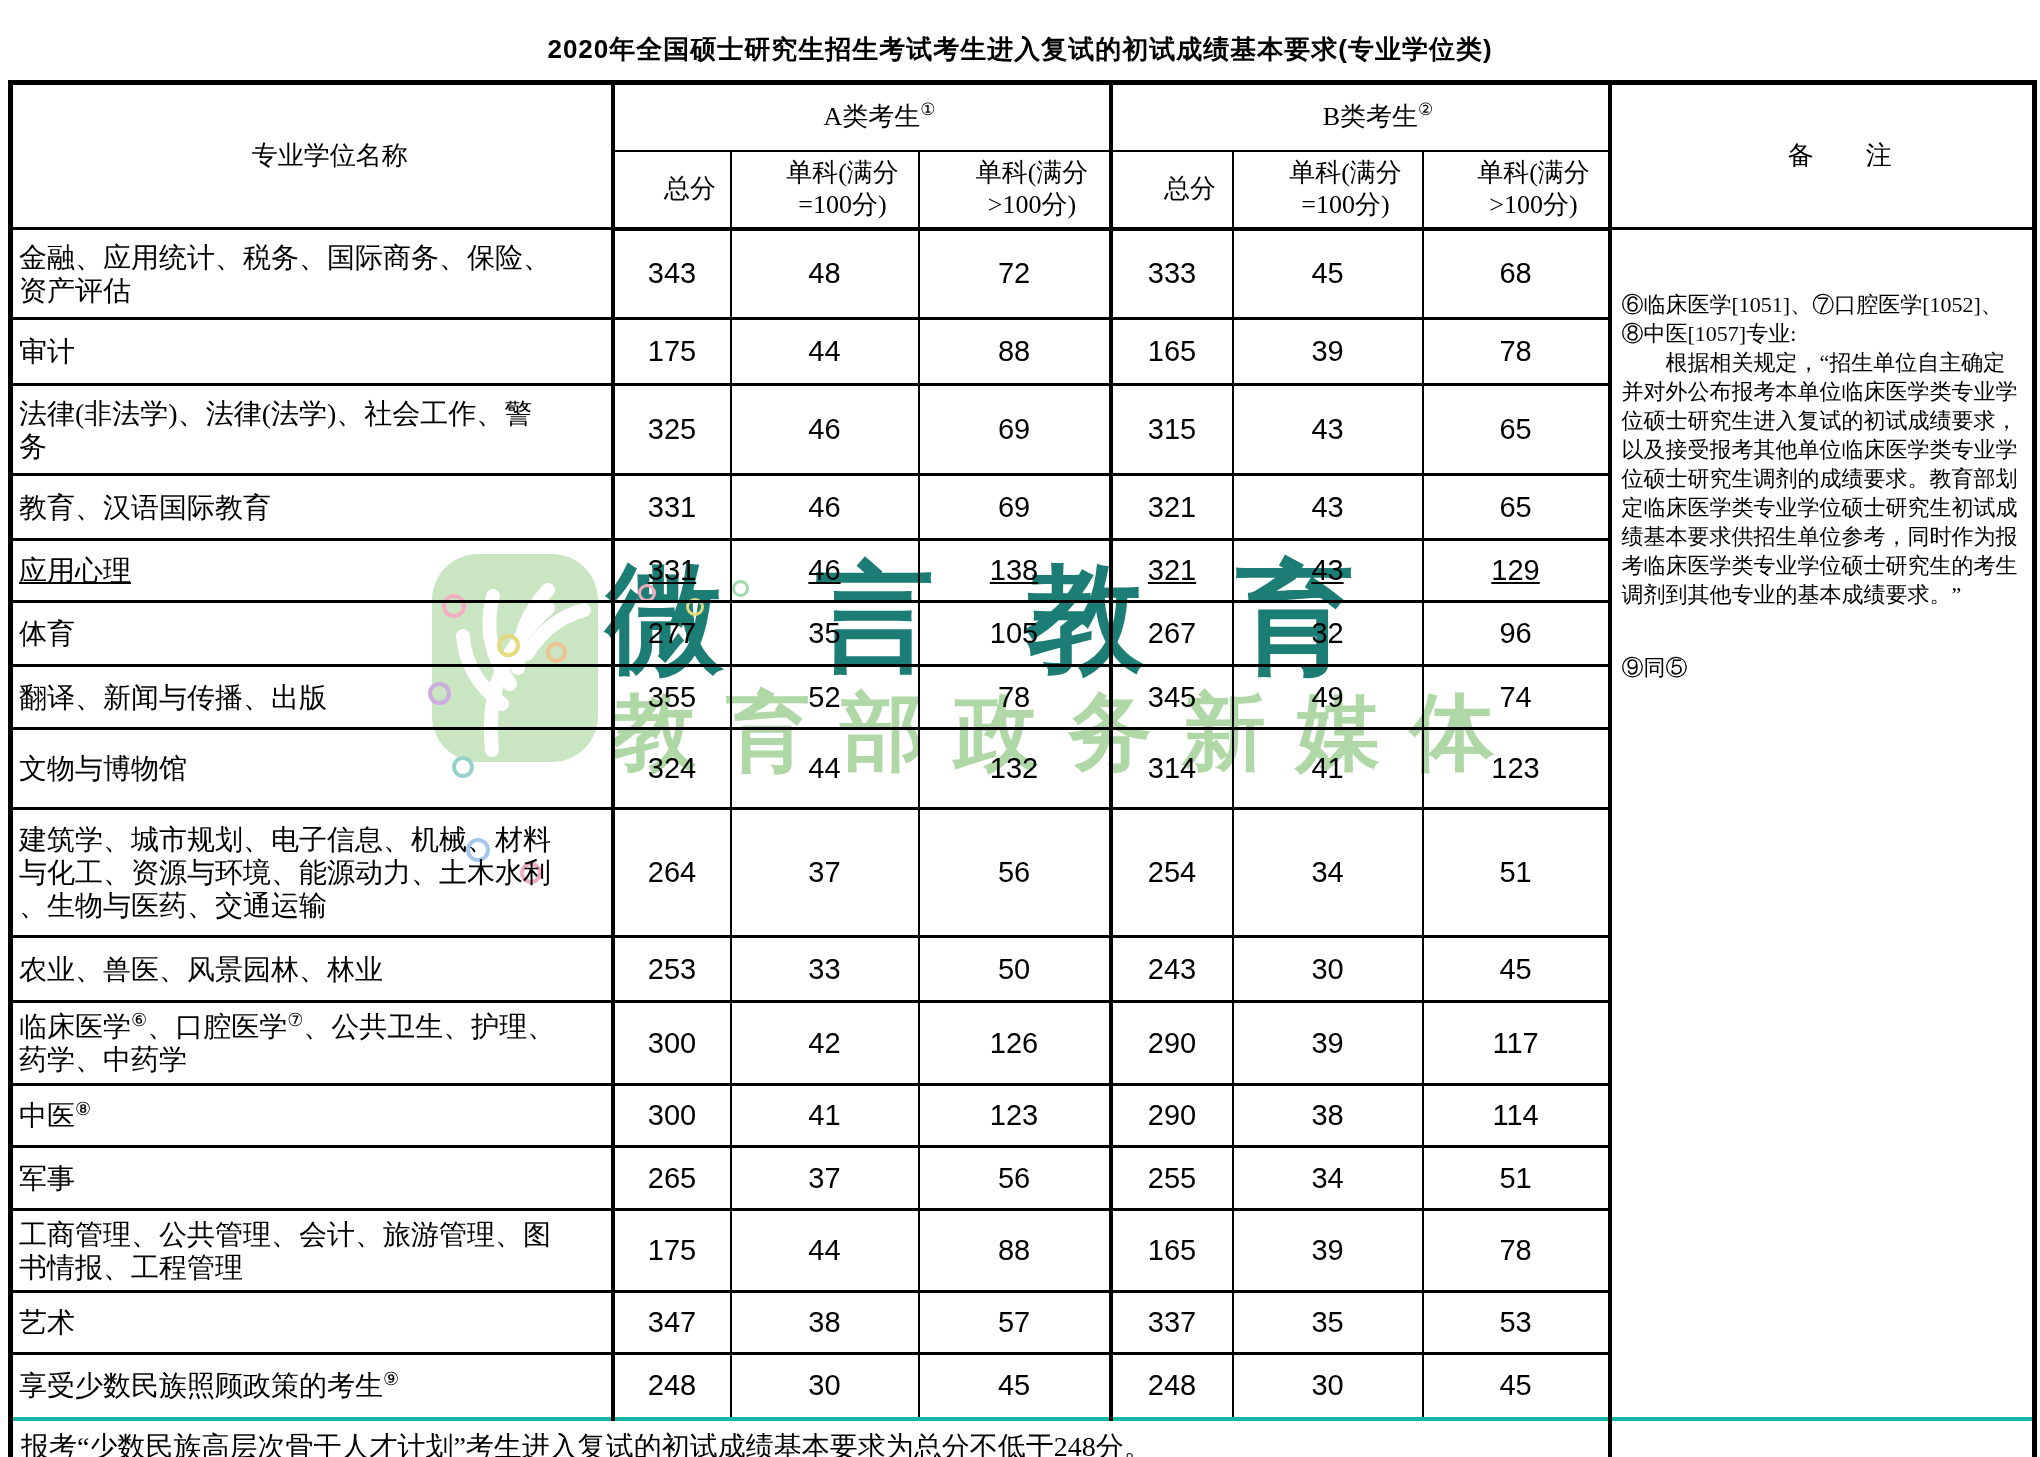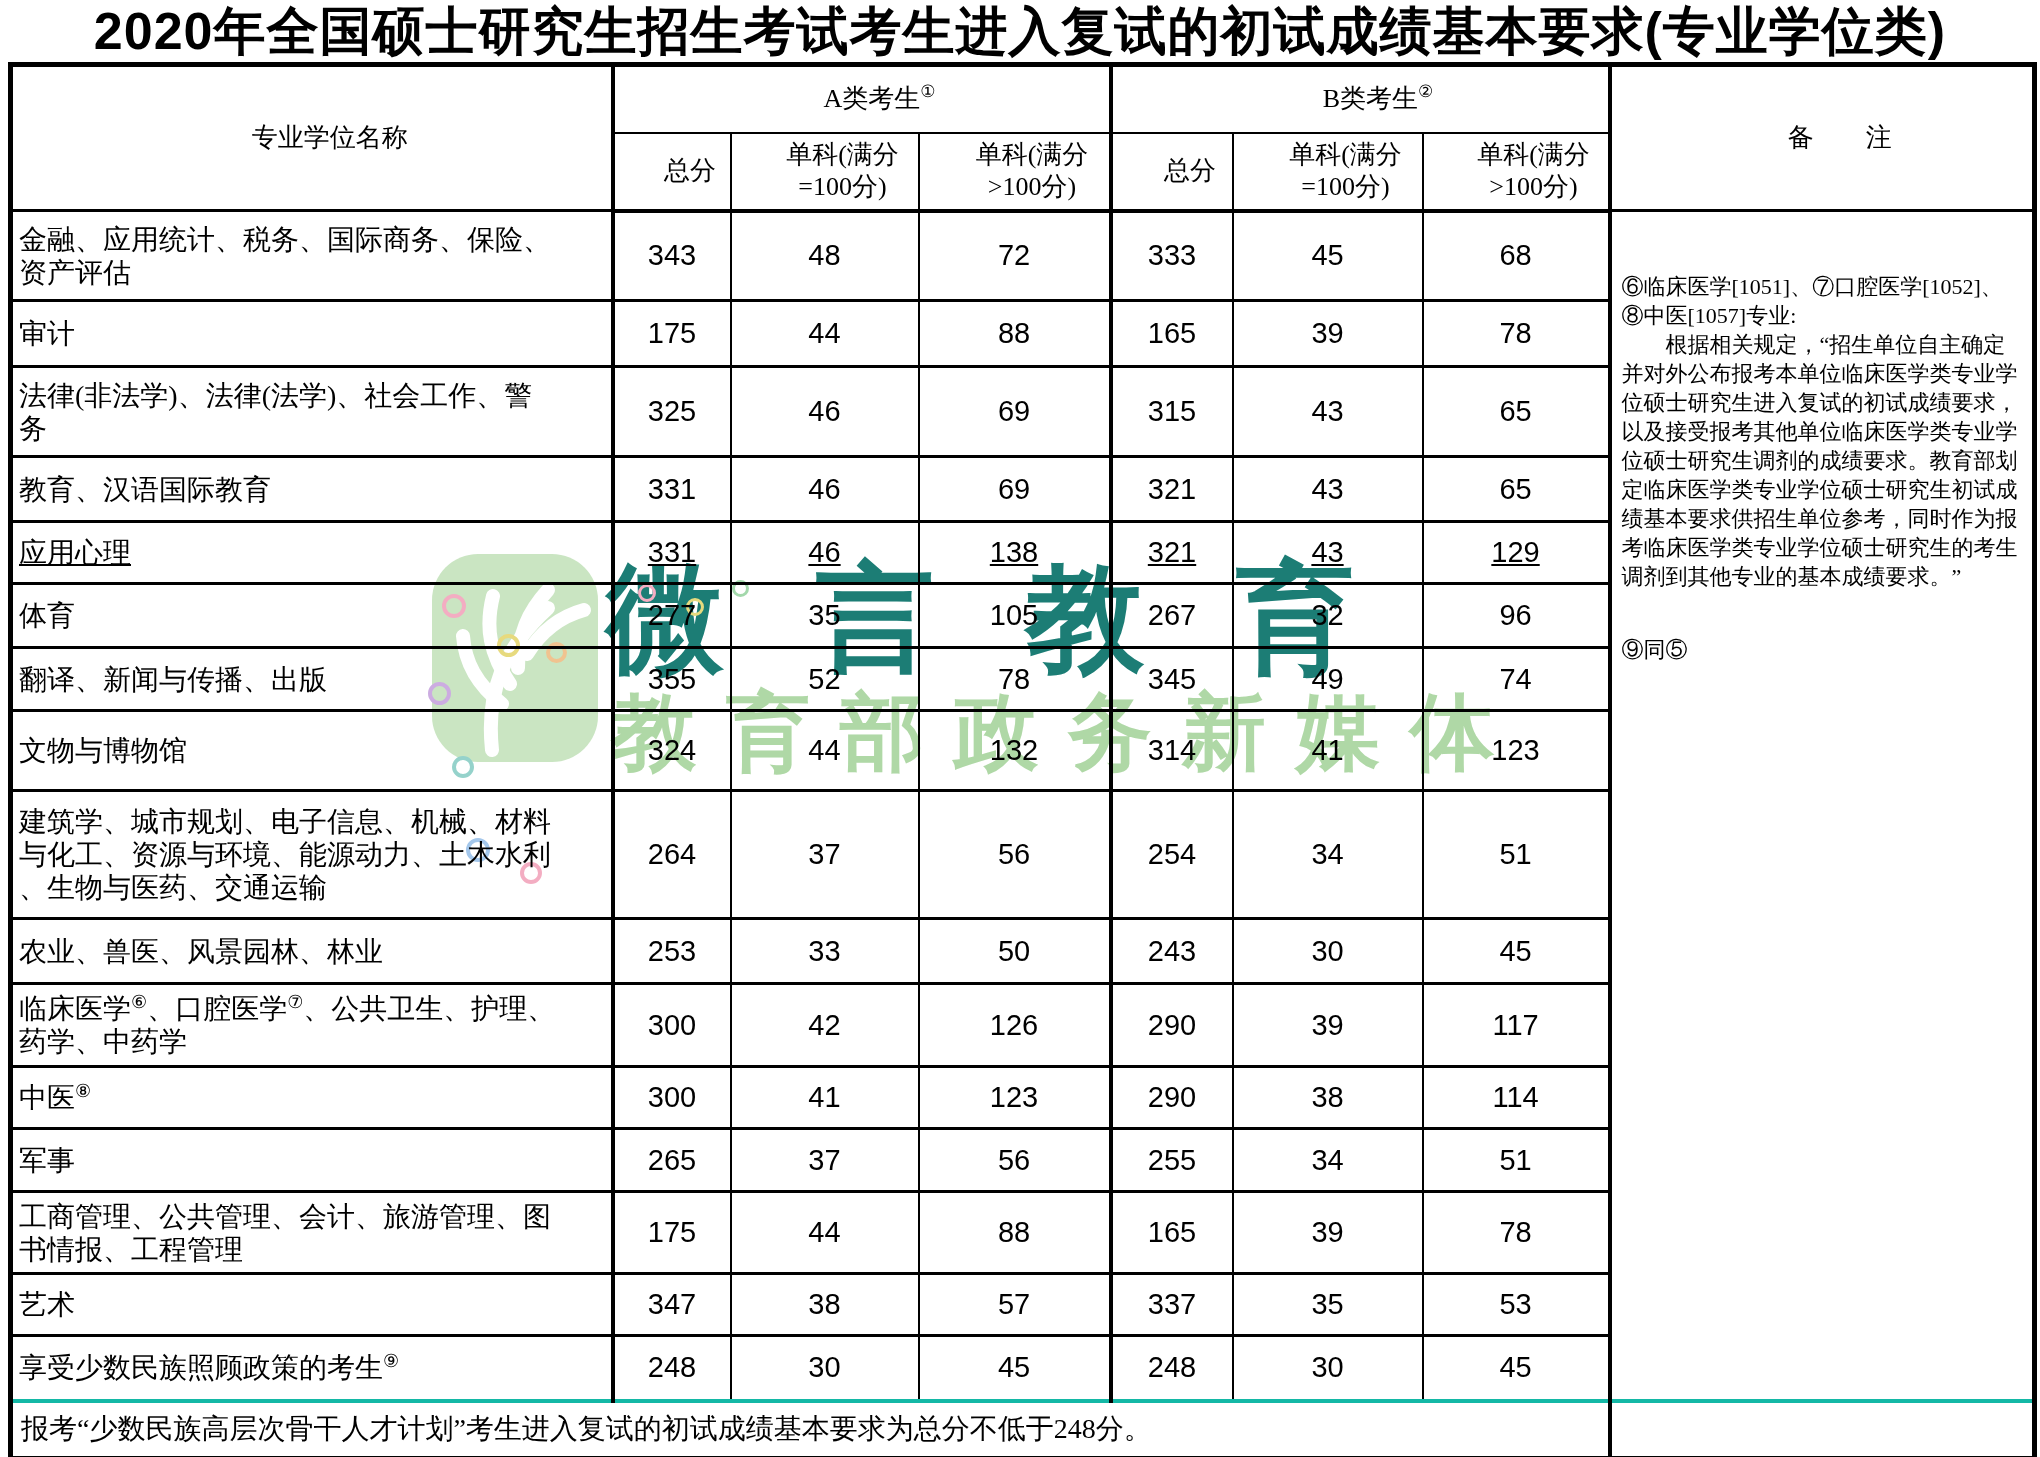--- a/index.html
+++ b/index.html
@@ -1,19 +1,19 @@
 <!DOCTYPE html>
 <html><head>
 <meta charset="utf-8">
 <style>
   html,body{margin:0;padding:0;background:#fff;}
   #page{position:relative;width:2040px;height:1457px;background:#fff;overflow:hidden;
         font-family:"Liberation Serif",serif;color:#000;}
-  .title{font-family:"Liberation Sans",sans-serif;font-weight:bold;font-size:52px;line-height:50px;
-         text-align:center;padding-top:6px;height:56px;letter-spacing:1px;}
+  .title{font-family:"Liberation Sans",sans-serif;font-weight:bold;font-size:26px;line-height:50px;
+         text-align:center;padding-top:24px;height:56px;letter-spacing:1px;}
   table{border-collapse:collapse;table-layout:fixed;width:2024px;margin-left:8px;}
   th,td{border:2px solid #000;padding:0;overflow:hidden;}
   table{border:5px solid #000;}
   .bl-thick{border-left:4px solid #000;}
   thead th{font-size:26px;line-height:32px;font-weight:normal;text-align:center;vertical-align:middle;white-space:pre-line;padding-left:36px;}
   thead tr.sub th{border-bottom:4px solid #000;}
   tbody td{border-top:3px solid #000;}
   .name-cell{font-size:28px;line-height:33px;text-align:left;vertical-align:middle;
              padding:4px 4px 4px 6px;white-space:pre-line;}
   .name-cell sup{font-size:18px;line-height:0;}

